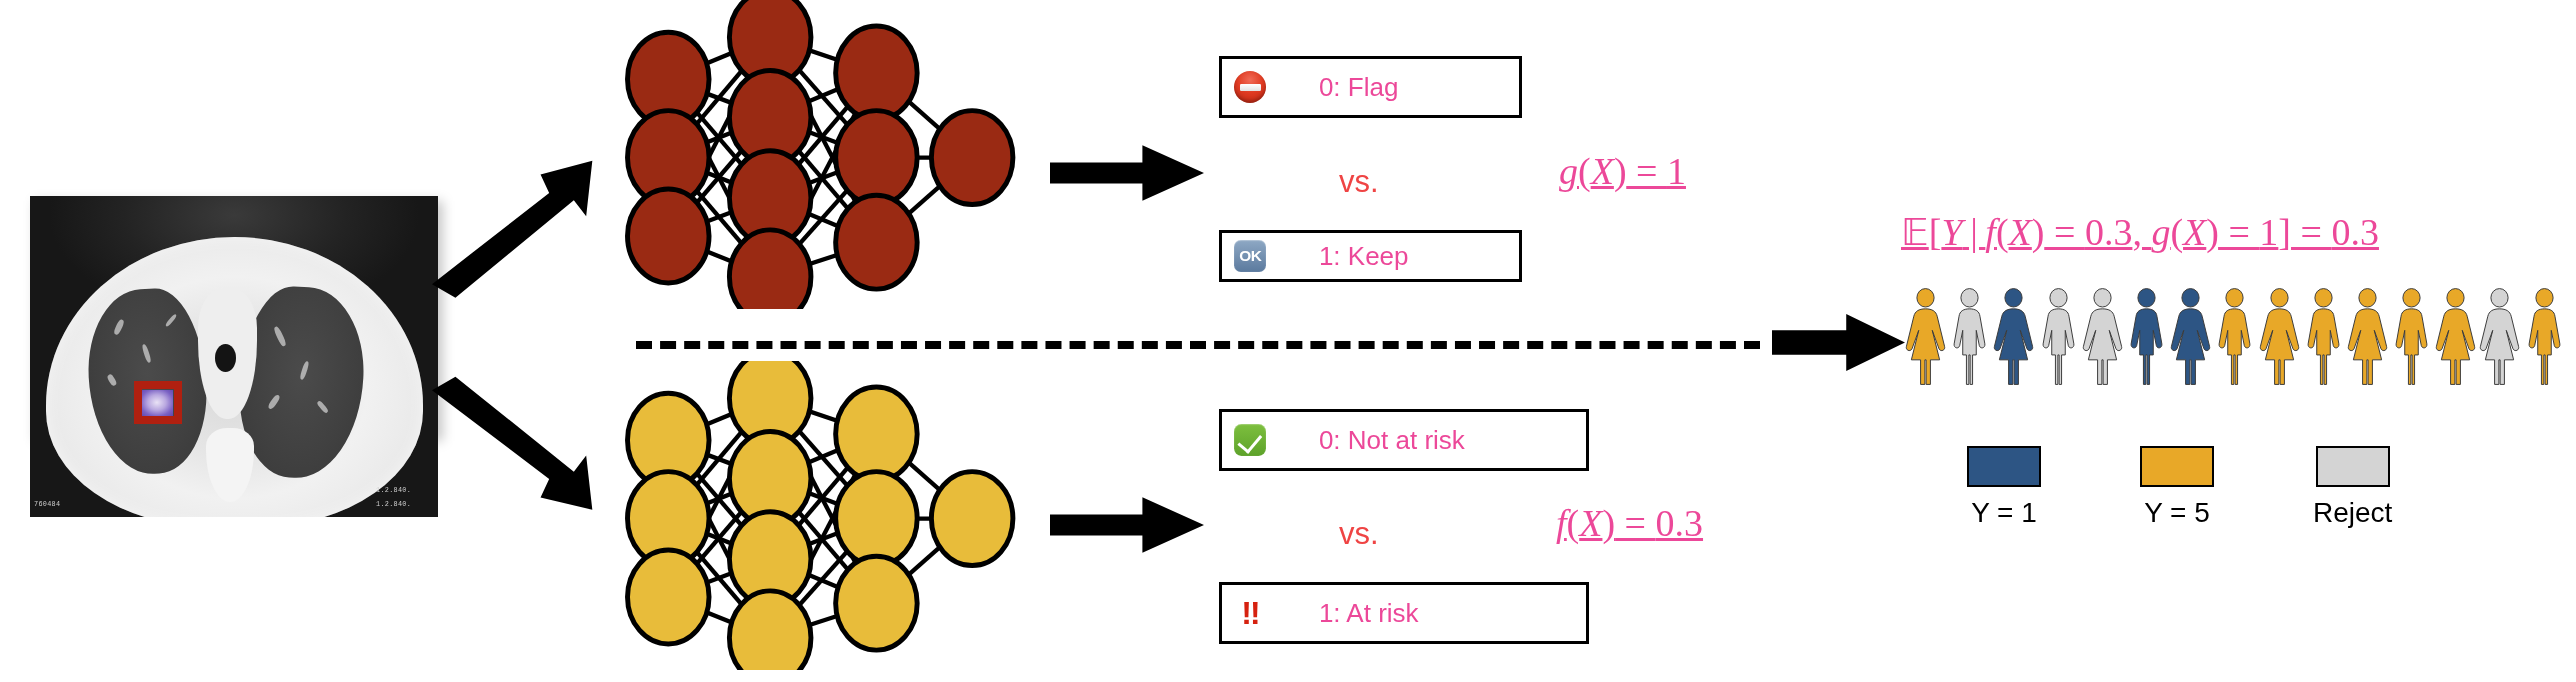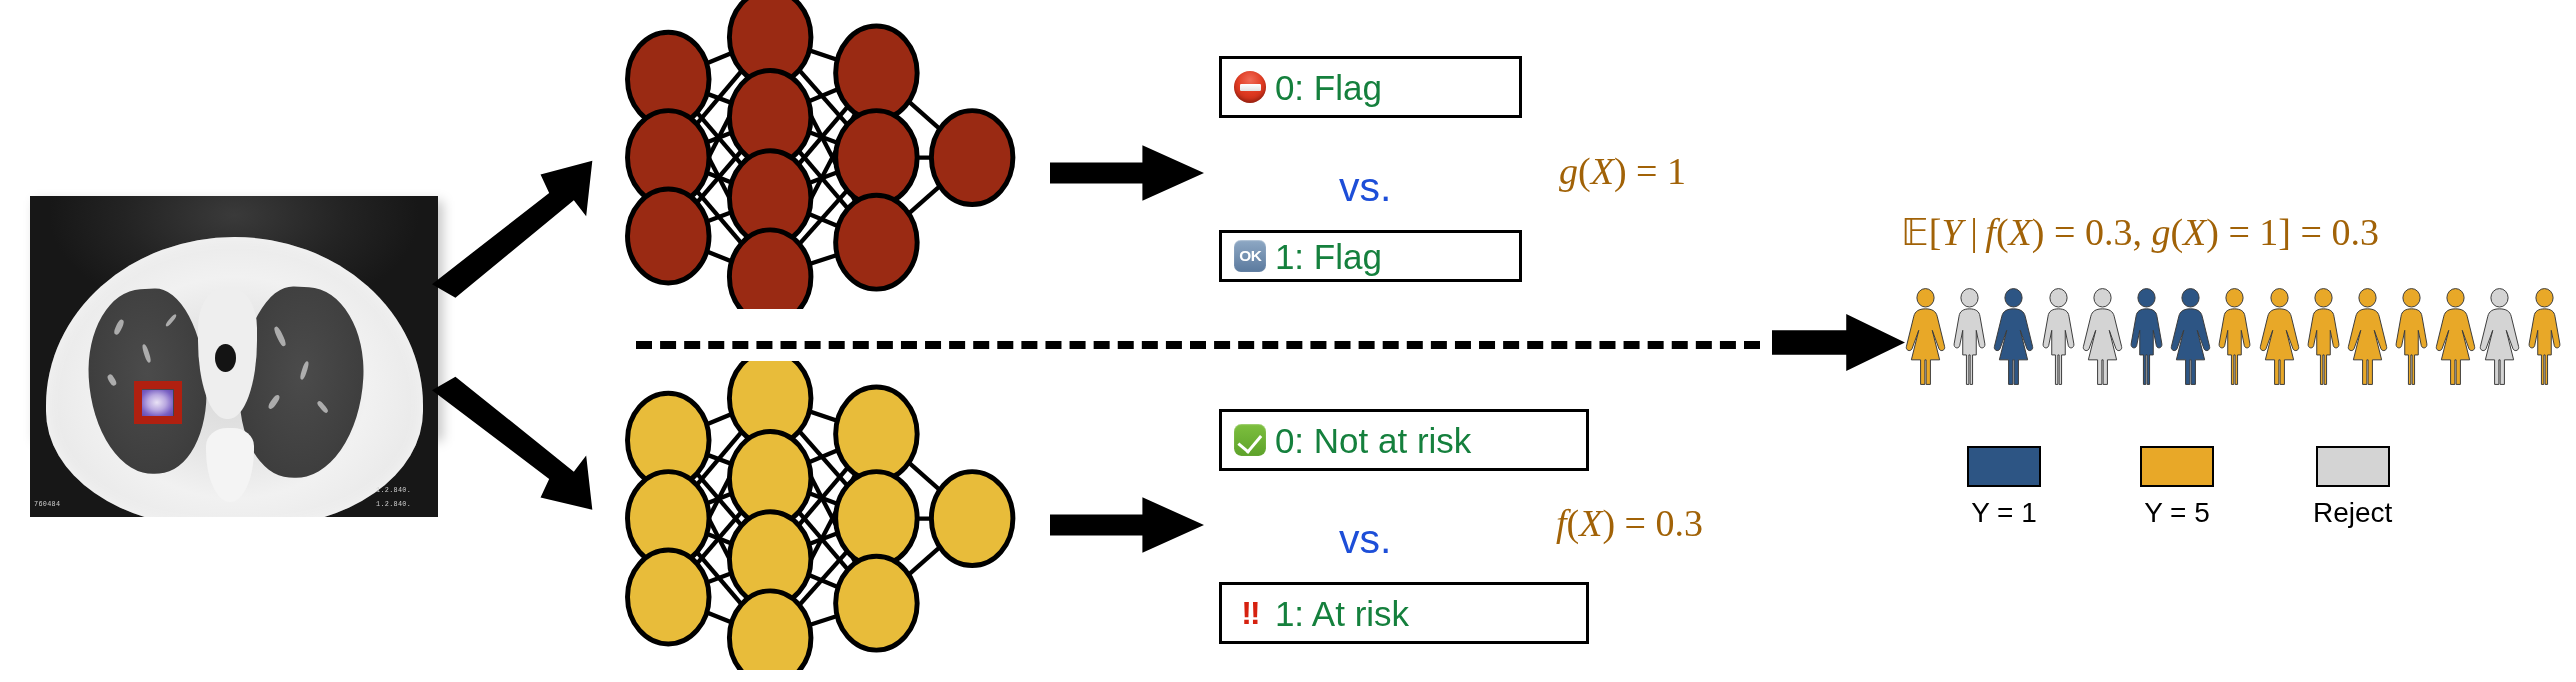--- a/index.html
+++ b/index.html
@@ -47,22 +47,22 @@
 
   
   .arrow-svg{position:absolute;overflow:visible;}
 
   
   .nn{position:absolute;}
 
   
   .label-box{position:absolute;border:3.7px solid #000;background:#fff;
              display:flex;align-items:center;box-sizing:border-box;padding-left:12.3px;gap:8.6px;}
-  .label-text{font-size:35px;color:#15803d;white-space:nowrap;line-height:1;}
-  .vs-text{position:absolute;font-size:41px;color:#1d4ed8;}
+  .label-text{font-size:26px;color:#ec4899;white-space:nowrap;line-height:1;margin-left:44px;}
+  .vs-text{position:absolute;font-size:31px;color:#ef4444;}
 
   
   .ic{flex:0 0 auto;position:relative;}
   .ic-noentry{width:32px;height:32px;border-radius:50%;
       background:radial-gradient(circle at 50% 28%, #f06a56 0%, #e03b22 45%, #bb2410 100%);
       box-shadow:inset 0 -2.5px 3.7px rgba(0,0,0,.25);}
   .ic-noentry::after{content:"";position:absolute;left:5.6px;top:13px;width:21px;height:7.4px;
       background:linear-gradient(#ffffff,#e2e2e2);border-radius:1.2px;}
   .ic-ok{width:32px;height:32px;border-radius:6.8px;
       background:linear-gradient(#8ea8c4,#5b7a9e);
@@ -71,21 +71,21 @@
   .ic-ok span{font-size:15.4px;font-weight:bold;color:#fff;letter-spacing:-0.6px;line-height:1;}
   .ic-check{width:32px;height:32px;border-radius:7.4px;
       background:linear-gradient(#7dbf3e,#5da22a);position:relative;
       box-shadow:inset 0 0.6px 1.2px rgba(255,255,255,.5);}
   .ic-check::after{content:"";position:absolute;left:8.6px;top:6.2px;width:11px;height:18.5px;
       border:3.7px solid #fff;border-top:0;border-left:0;transform:rotate(40deg);}
   .ic-bang{width:32px;height:32px;display:flex;align-items:center;justify-content:center;
       color:#d6210f;font-size:32px;font-weight:bold;line-height:1;letter-spacing:-1.2px;}
 
   
-  .math{position:absolute;font-family:"Liberation Serif",serif;color:#a16207;white-space:nowrap;}
+  .math{position:absolute;font-family:"Liberation Serif",serif;color:#ec4899;white-space:nowrap;text-decoration:underline;}
   .mi{font-style:italic;}
   .mE{font-family:"DejaVu Sans",sans-serif;font-style:normal;}
 
   
   #people-row{position:absolute;display:flex;align-items:flex-end;}
   .person{position:relative;}
 
   
   #legend{position:absolute;display:flex;justify-content:center;}
   .legend-item{display:flex;flex-direction:column;align-items:center;}
@@ -234,21 +234,21 @@
   <span class="ic ic-noentry"></span>
   <span class="label-text">0: Flag</span>
 </div>
 
 <div class="vs-text" style="left:1339px;top:164px">vs.</div>
 
 <div class="label-box" style="left:1219px;top:230px;width:303px;height:52px">
   <span class="ic ic-ok">
       <span>OK</span>
     </span>
-  <span class="label-text">1: Flag</span>
+  <span class="label-text">1: Keep</span>
 </div>
 
 <div class="math" style="left:1559px;top:149px;font-size:38px">
   <span class="mi">g</span><span>(</span><span class="mi">X</span><span>)</span><span>&nbsp;=&nbsp;</span><span>1</span>
 </div>
 
 <div class="label-box" style="left:1219px;top:409px;width:370px;height:62px">
   <span class="ic ic-check"></span>
   <span class="label-text">0: Not at risk</span>
 </div>

